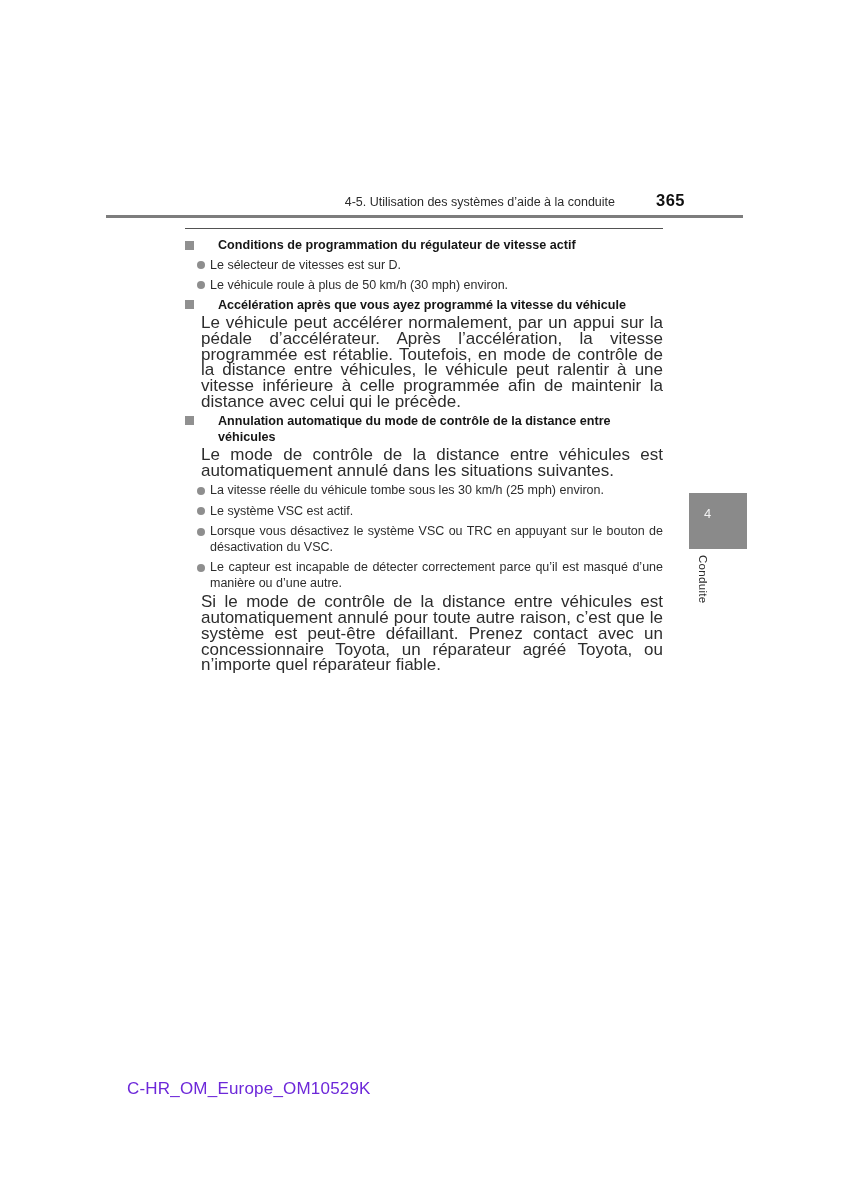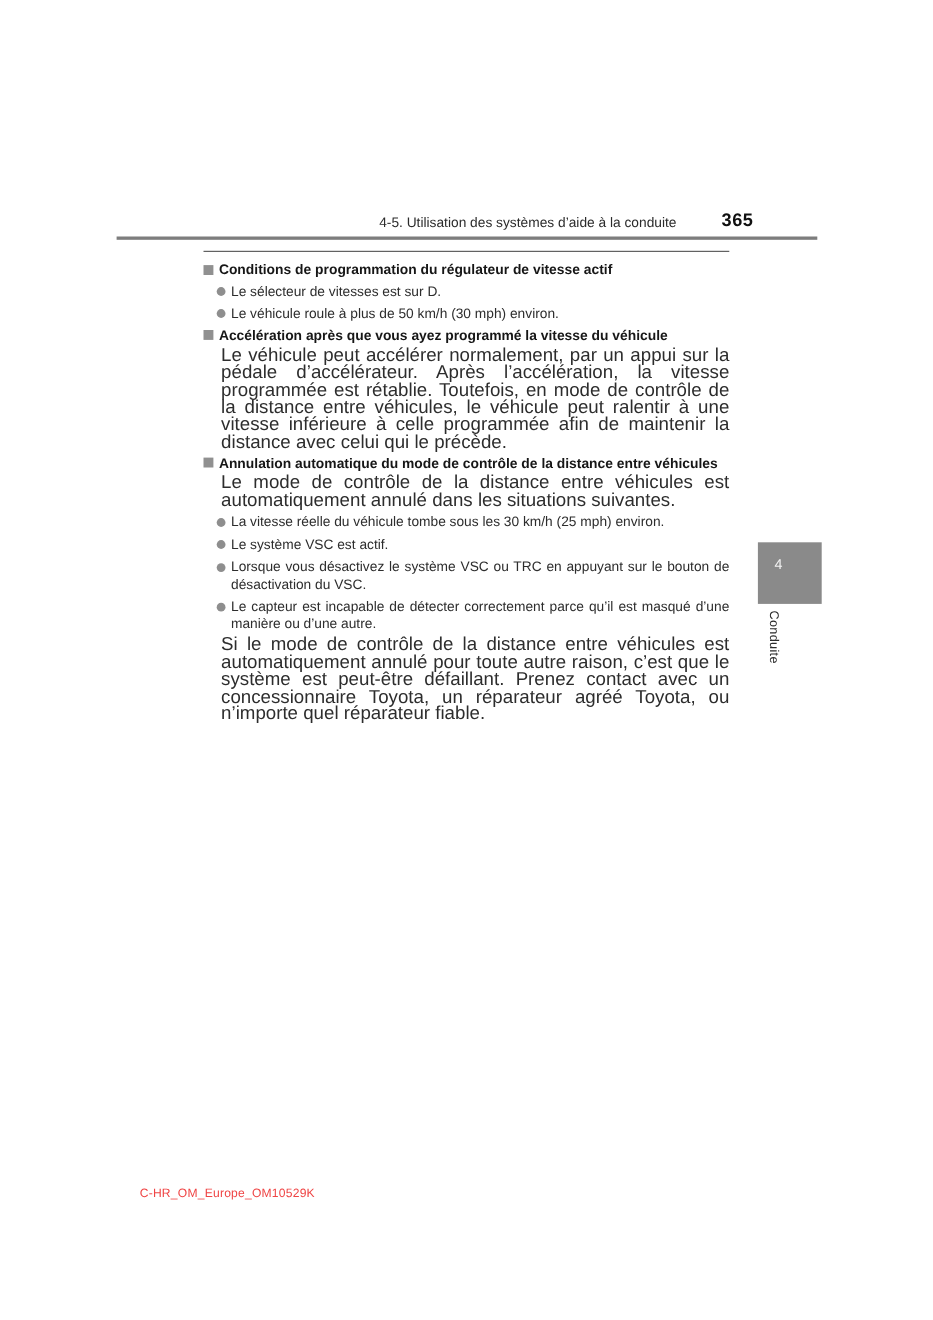--- a/index.html
+++ b/index.html
@@ -56,21 +56,21 @@
   
   .content {
     position: absolute;
     left: 185px;
     top: 237px;
     width: 478px;
   }
   .sec-heading {
     display: flex;
     align-items: flex-start;
-    gap: 5px;
+    gap: 24px;
     margin-top: 3px;
     font-weight: bold;
     font-size: 12.6px;
     line-height: 16px;
     color: #161616;
   }
   .sec:first-child .sec-heading { margin-top: 0; }
   .sq {
     flex: none;
     width: 9px;
@@ -130,23 +130,23 @@
     font-size: 11.5px;
     letter-spacing: 0.3px;
     color: #2b2b2b;
   }
 
   
   .footer-code {
     position: absolute;
     left: 127px;
     top: 1079px;
-    font-size: 11px;
+    font-size: 17px;
     letter-spacing: 0.2px;
-    color: #ef4444;
+    color: #6d28d9;
   }
 </style>
 </head>
 <body>
 
 <div class="header-title">4-5. Utilisation des systèmes d’aide à la conduite</div>
 <div class="page-number">365</div>
 <div class="rule-thick"></div>
 <div class="rule-thin"></div>
 

